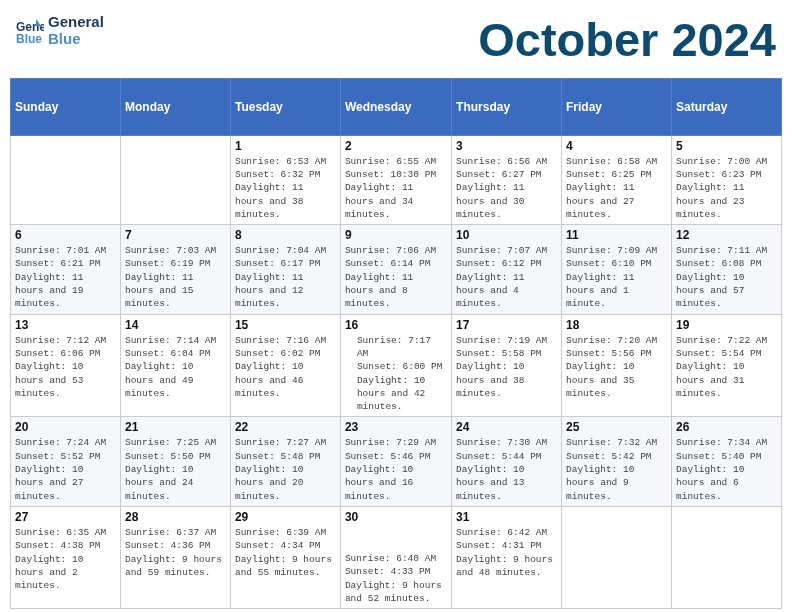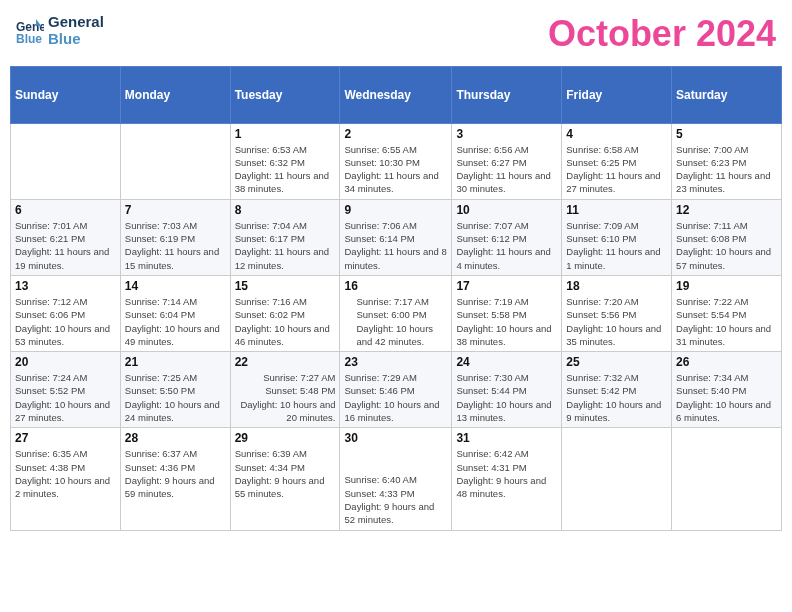--- a/index.html
+++ b/index.html
@@ -23,23 +23,23 @@
       gap: 4px;
     }
     .logo-icon {
       width: 28px;
       height: 28px;
     }
     .title-block {
       text-align: right;
     }
     .month-title {
-      font-size: 36px;
+      font-size: 47px;
       font-weight: bold;
-      color: #ec4899;
+      color: #0c4a6e;
       line-height: 1.1;
     }
     .location {
       font-size: 15px;
       color: #333;
     }
     .calendar {
       width: 100%;
       border-collapse: collapse;
       border: 1px solid #ccc;
@@ -70,20 +70,21 @@
       font-size: 12px;
       font-weight: bold;
       color: #111;
       display: block;
       margin-bottom: 2px;
     }
     .day-info {
       font-size: 9.5px;
       color: #444;
       line-height: 1.4;
+      font-family: Liberation Mono, monospace;
     }
     .empty-cell {
       background: #f9f9f9;
     }
   </style>
 </head>
 <body>
 
 <div class="header">
   <div class="logo">
@@ -245,21 +246,21 @@
 Daylight: 10 hours and 27 minutes.</div>
         </td>
         <td>
           <span class="day-num">21</span>
           <div class="day-info" style="white-space: pre-line;">Sunrise: 7:25 AM
 Sunset: 5:50 PM
 Daylight: 10 hours and 24 minutes.</div>
         </td>
         <td>
           <span class="day-num">22</span>
-          <div class="day-info" style="white-space: pre-line; text-align: right;">Sunrise: 7:27 AM
+          <div class="day-info" style="white-space: pre-line;">Sunrise: 7:27 AM
 Sunset: 5:48 PM
 Daylight: 10 hours and 20 minutes.</div>
         </td>
         <td>
           <span class="day-num">23</span>
           <div class="day-info" style="white-space: pre-line;">Sunrise: 7:29 AM
 Sunset: 5:46 PM
 Daylight: 10 hours and 16 minutes.</div>
         </td>
         <td>

